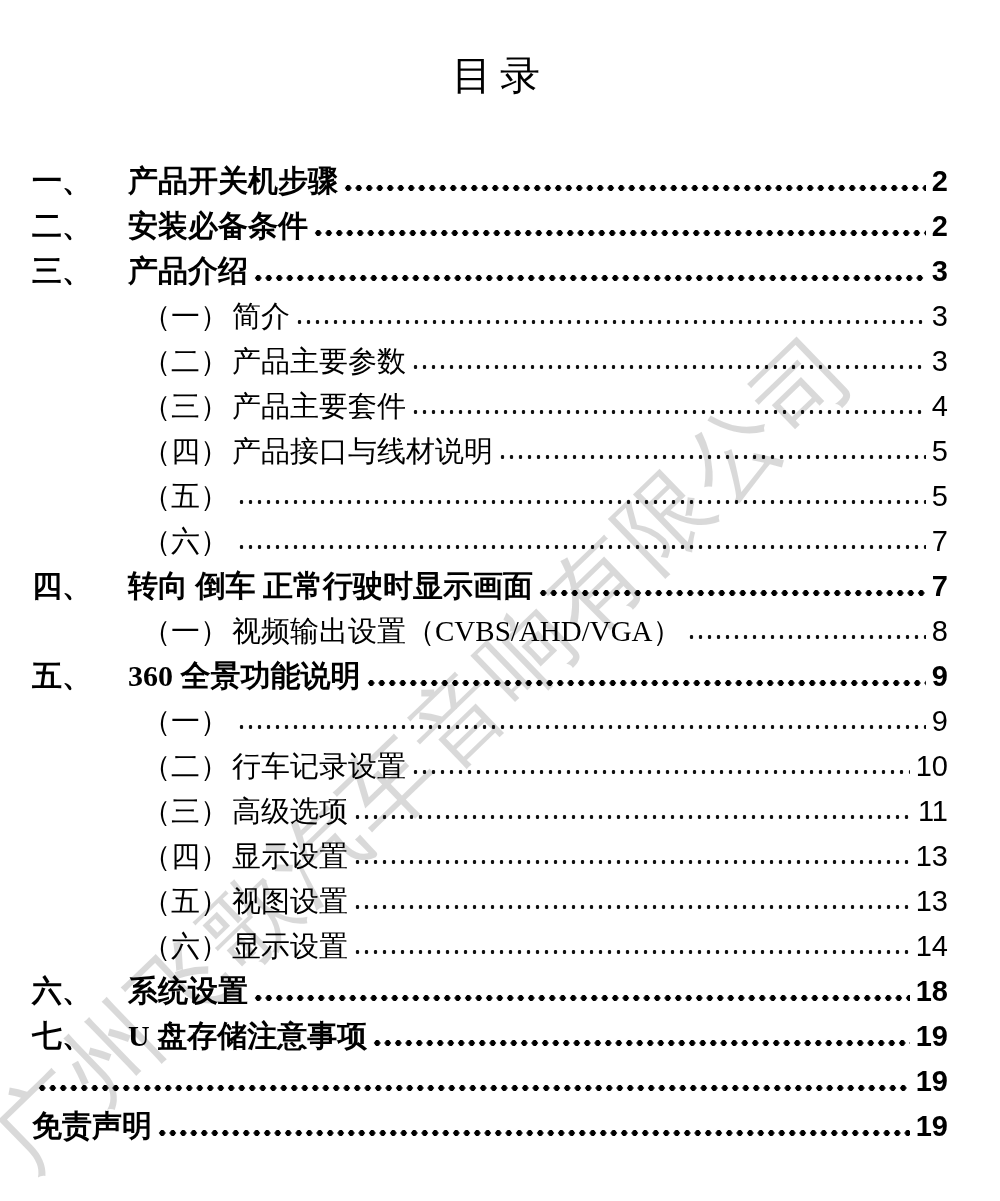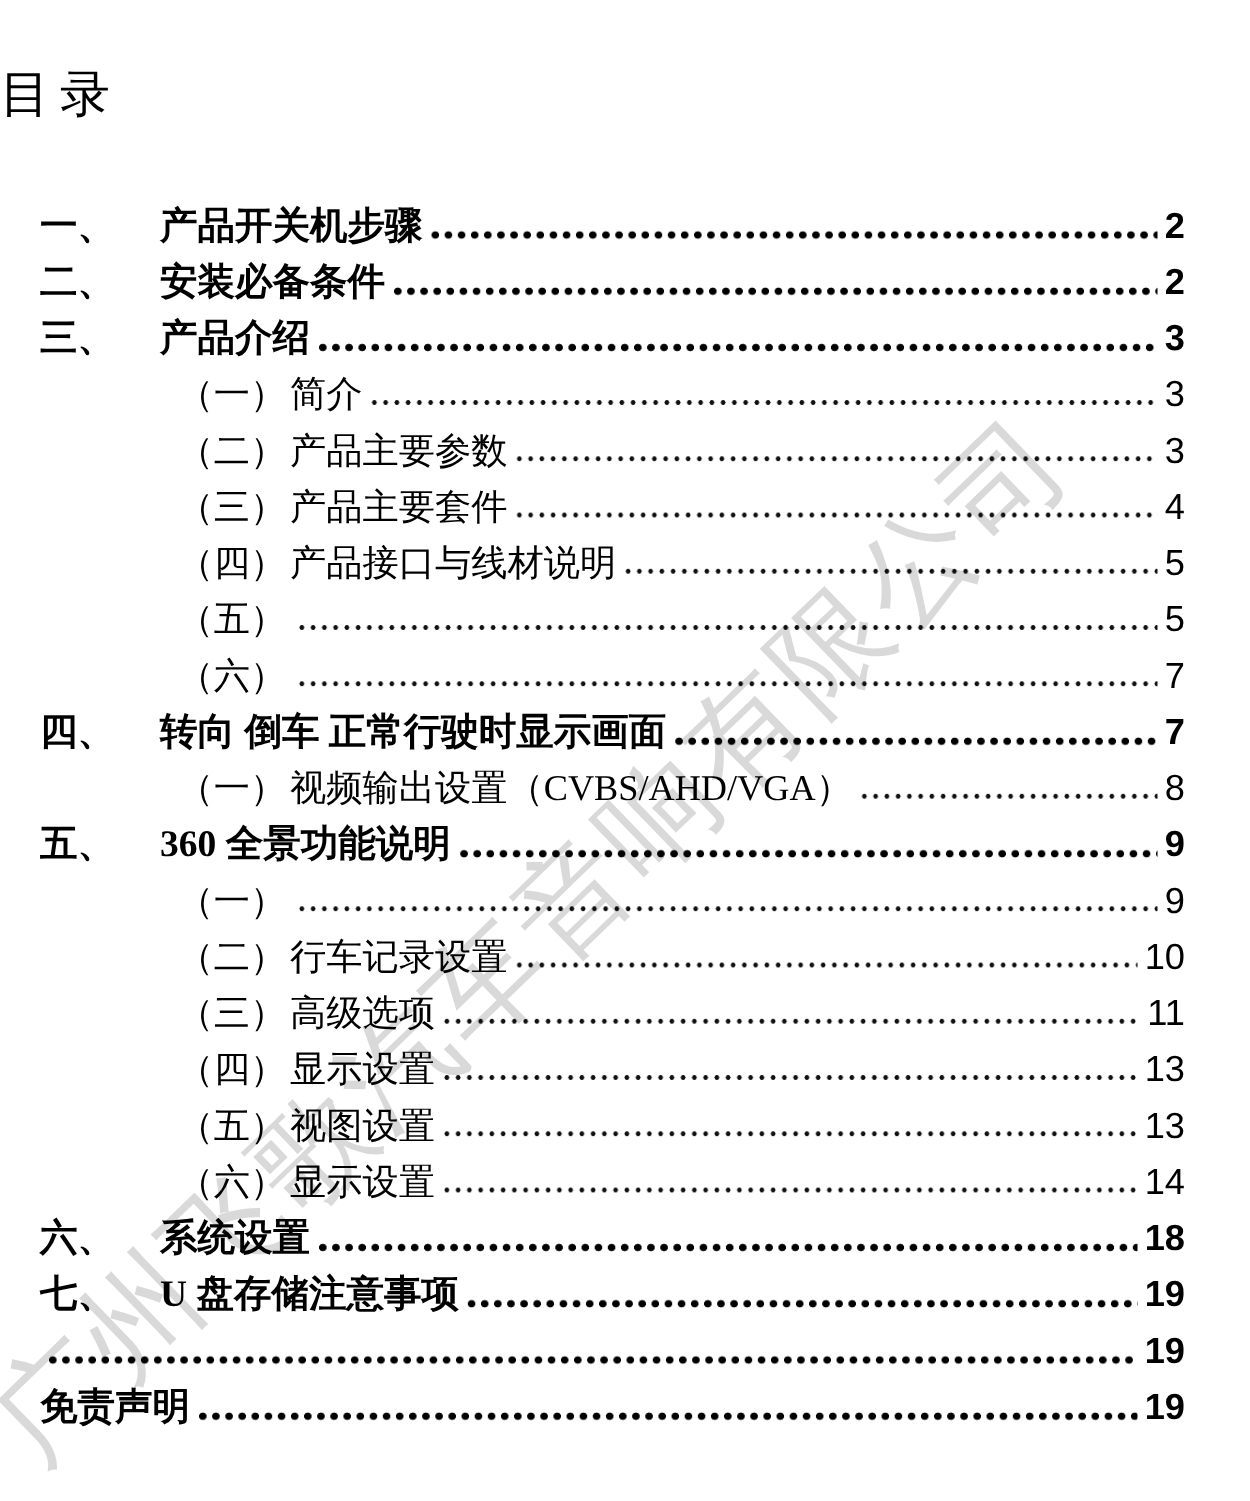--- a/index.html
+++ b/index.html
@@ -29,20 +29,21 @@
     transform-origin: 0 100%;
     z-index: 0;
     pointer-events: none;
     font-family: "Liberation Serif", "DejaVu Serif", serif;
   }
   .title {
     position: relative;
     z-index: 1;
     margin: 0;
     padding-top: 52px;
+    text-align: center;
     font-size: 40px;
     font-weight: 400;
     letter-spacing: 8px;
     line-height: 1.2;
   }
   .toc {
     position: relative;
     z-index: 1;
     margin-top: 56px;
   }

